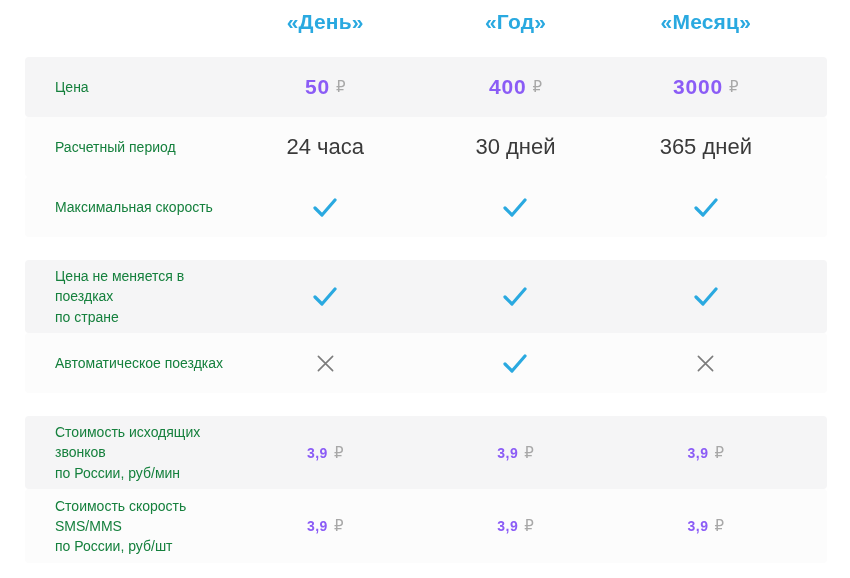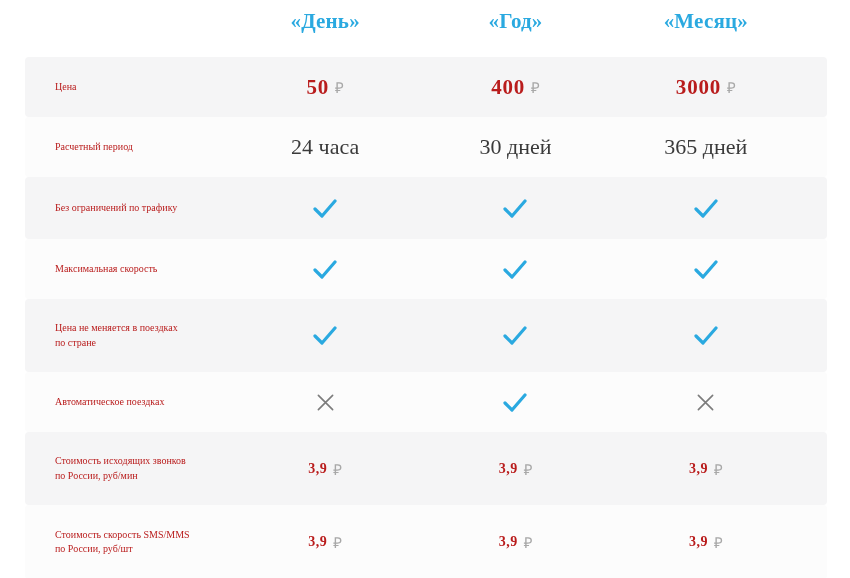--- a/index.html
+++ b/index.html
@@ -10,57 +10,56 @@
     color: #454545;
   }
   .table-wrap {
     width: 802px;
     margin-left: 25px;
   }
   .grid-row {
     display: grid;
     grid-template-columns: 205px repeat(3, 1fr);
     padding-right: 26px;
-    font-family: Liberation Serif, serif;
   }
   .header-row {
     height: 57px;
     align-items: center;
     padding-bottom: 14px;
   }
   .col-head {
     color: #2aa9e0;
     font-size: 21px;
     font-weight: 600;
     letter-spacing: 0.2px;
   }
   .row {
     align-items: center;
     border-radius: 4px;
   }
   .row.stripe { background: #f5f5f6; }
   .row.plain  { background: #fcfcfc; }
   .h60 { min-height: 60px; }
   .h62 { min-height: 62px; }
-  .h73 { min-height: 73px; }
+  .h73 { min-height: 73px; margin-top: 23px; }
   .h74 { min-height: 74px; }
   .cell { display: flex; align-items: center; }
   .val  { justify-content: center; }
   .label-cell { padding-left: 30px; }
   .row-label {
     width: 240px;
-    font-size: 10px;
+    font-size: 14px;
     line-height: 1.45;
-    color: #b91c1c;
+    color: #15803d;
     white-space: pre-line;
   }
   .price {
     font-size: 21px;
     font-weight: 700;
-    color: #b91c1c;
+    color: #8b5cf6;
     letter-spacing: 0.8px;
   }
   .price.small { font-size: 14px; letter-spacing: 0.5px; }
   .cur {
     font-size: 15px;
     color: #a8a8a8;
     margin-left: 6px;
     font-weight: 400;
   }
   .txtval {
@@ -113,40 +112,20 @@
       <span class="txtval">24 часа</span>
     </div>
     <div class="cell val">
       <span class="txtval">30 дней</span>
     </div>
     <div class="cell val">
       <span class="txtval">365 дней</span>
     </div>
   </div>
 
-  <div class="grid-row row stripe h62">
-    <div class="cell label-cell">
-      <span class="row-label">Без ограничений по трафику</span>
-    </div>
-    <div class="cell val">
-      <svg class="check-icon" width="24" height="19" viewBox="0 0 24 19">
-          <path d="M2 10 L9 17 L22 2" fill="none" stroke="#2aa9e0" stroke-width="3.2" stroke-linecap="round" stroke-linejoin="round"></path>
-        </svg>
-    </div>
-    <div class="cell val">
-      <svg class="check-icon" width="24" height="19" viewBox="0 0 24 19">
-          <path d="M2 10 L9 17 L22 2" fill="none" stroke="#2aa9e0" stroke-width="3.2" stroke-linecap="round" stroke-linejoin="round"></path>
-        </svg>
-    </div>
-    <div class="cell val">
-      <svg class="check-icon" width="24" height="19" viewBox="0 0 24 19">
-          <path d="M2 10 L9 17 L22 2" fill="none" stroke="#2aa9e0" stroke-width="3.2" stroke-linecap="round" stroke-linejoin="round"></path>
-        </svg>
-    </div>
-  </div>
 
   <div class="grid-row row plain h60">
     <div class="cell label-cell">
       <span class="row-label">Максимальная скорость</span>
     </div>
     <div class="cell val">
       <svg class="check-icon" width="24" height="19" viewBox="0 0 24 19">
           <path d="M2 10 L9 17 L22 2" fill="none" stroke="#2aa9e0" stroke-width="3.2" stroke-linecap="round" stroke-linejoin="round"></path>
         </svg>
     </div>

